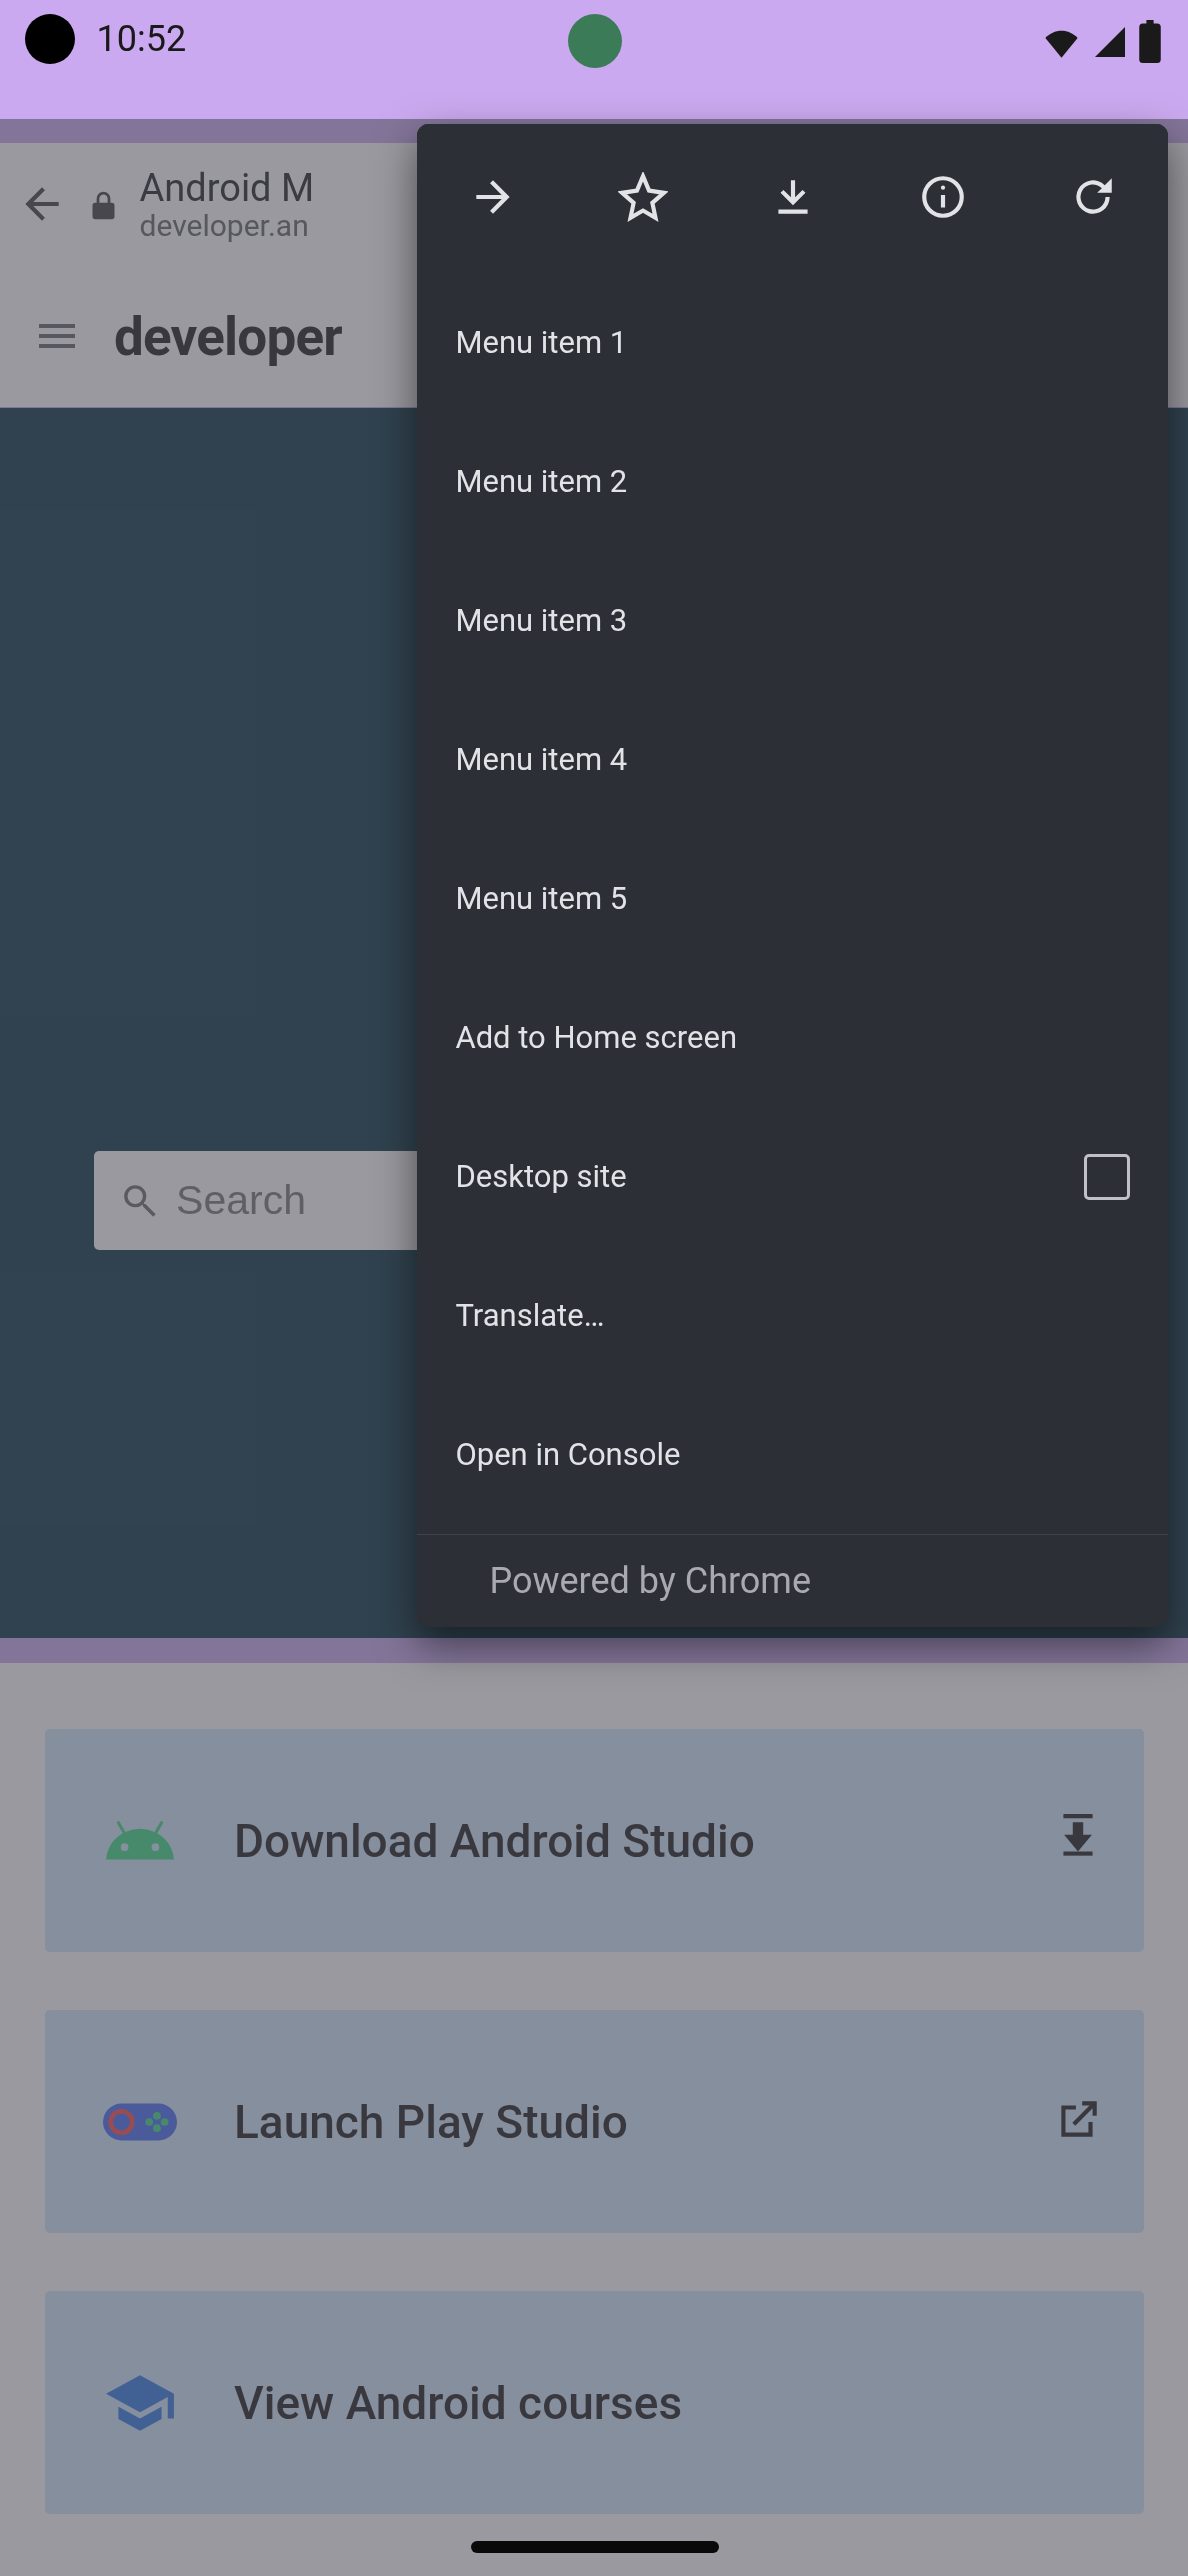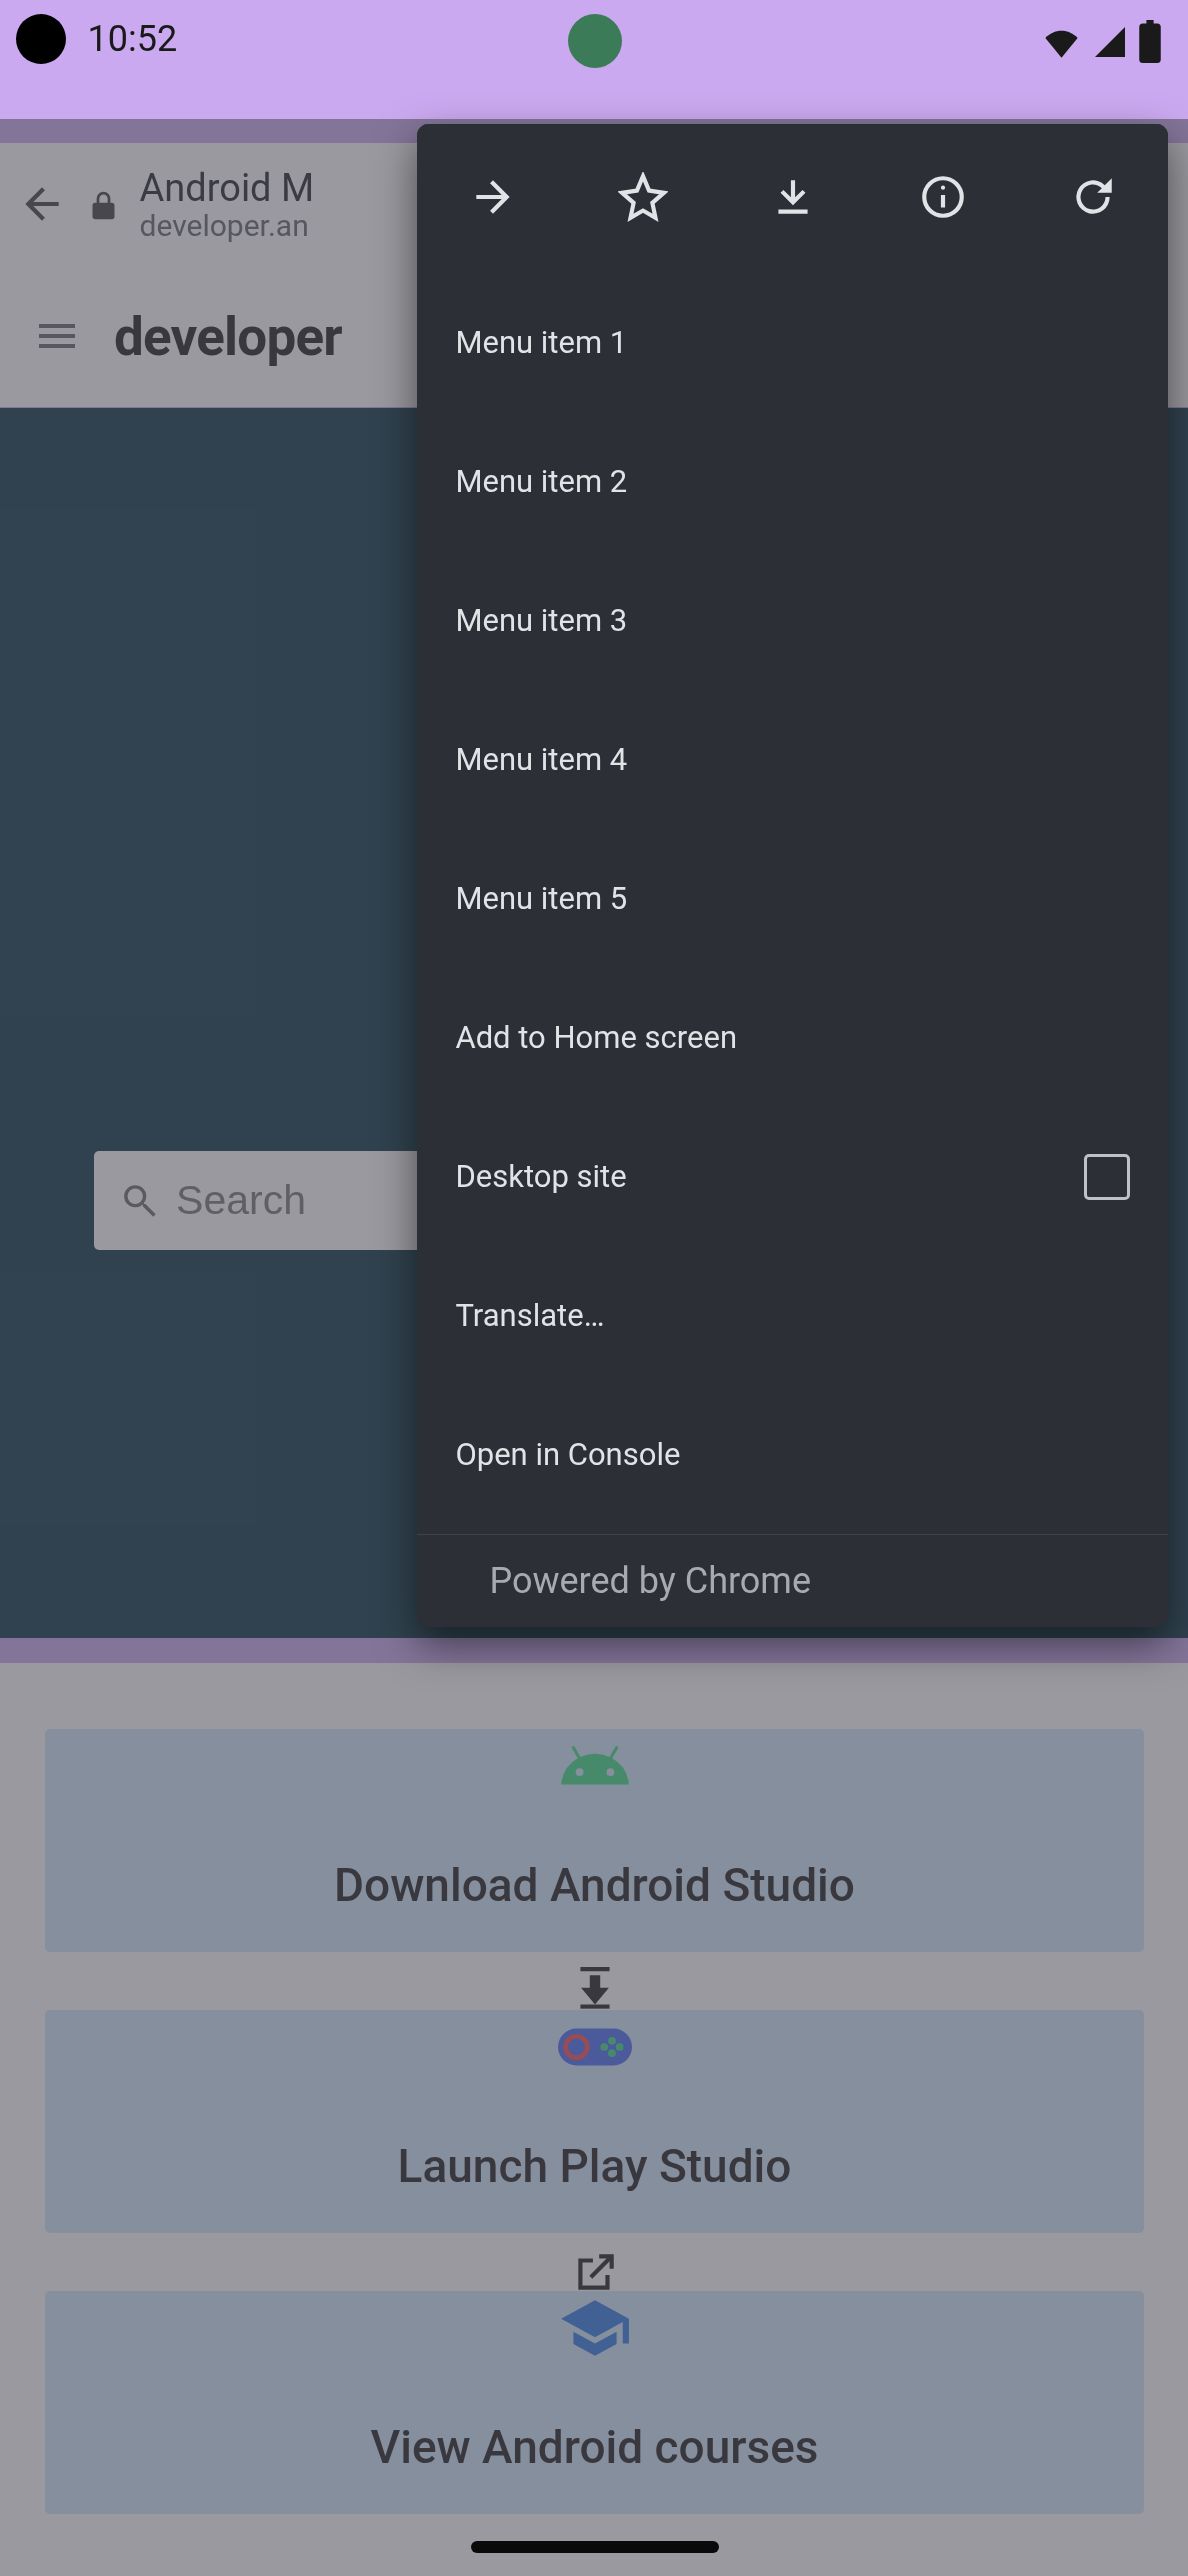--- a/index.html
+++ b/index.html
@@ -11,21 +11,21 @@
     overflow: hidden;
   }
 
   
   .status-bar {
     position: absolute;
     top: 0; left: 0; right: 0;
     height: 77px;
     display: flex;
     align-items: center;
-    padding: 0 16px;
+    padding: 0 25px;
     color: #1a1a1a;
     font-size: 36px;
     font-weight: 400;
   }
   .status-left { display: flex; align-items: center; gap: 21.5px; }
   .black-dot {
     width: 50px; height: 50px; border-radius: 50%;
     background: #000;
   }
   .camera-ring {
@@ -137,23 +137,22 @@
     flex-direction: column;
     gap: 58px;
   }
   .card {
     background: #d2e6fb;
     border-radius: 5px;
     height: 223px;
     display: flex;
     align-items: center;
     padding: 0 41px;
-    gap: 55px;
+    gap: 41px;
     color: #1a1a1a;
-    flex-direction: column;
   }
   .card .label { font-size: 46px; font-weight: 500; flex: 1; }
   .card .lead-icon { width: 107px; display: flex; justify-content: center; }
   .card .lead-icon svg { width: 74px; height: 74px; }
   .card .trail-icon svg { width: 50px; height: 50px; }
 
   
   .nav-pill {
     position: absolute;
     left: 50%; bottom: 23px;

